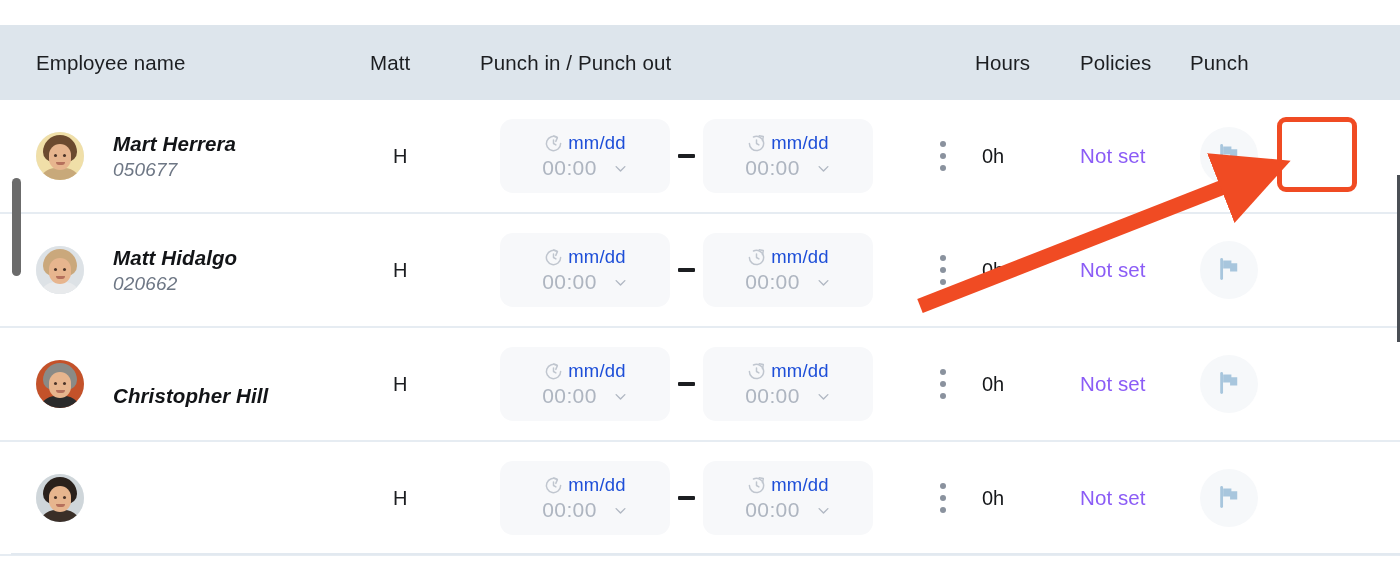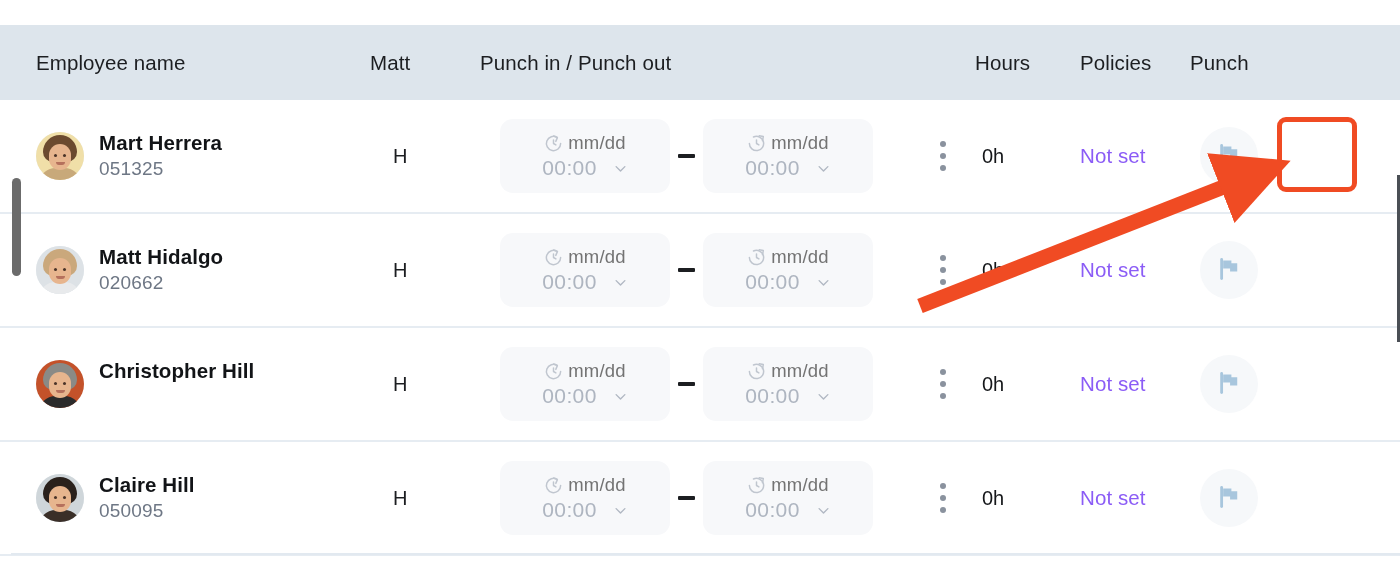--- a/index.html
+++ b/index.html
@@ -63,22 +63,23 @@
     height: 114px;
     background: #ffffff;
     border-bottom: 2px solid #e6ecf2;
     position: relative;
   }
   .row:last-child { border-bottom: 2px solid #e6ecf2; }
 
   
   .employee-cell {
     display: flex;
-    align-items: flex-start;
-    gap: 15px;
+    align-items: flex-end;
+    gap: 29px;
+    font-style: italic;
   }
 
   .avatar {
     width: 48px;
     height: 48px;
     border-radius: 50%;
     flex: 0 0 48px;
     overflow: hidden;
     position: relative;
     background: #e9eef2;
@@ -163,21 +164,21 @@
     justify-content: center;
     gap: 2px;
     cursor: pointer;
   }
 
   .punch-top {
     display: flex;
     align-items: center;
     gap: 5px;
     font-size: 18.5px;
-    color: #737373;
+    color: #1d4ed8;
     letter-spacing: 0.2px;
   }
   .punch-top svg { display: block; }
 
   .punch-bottom {
     display: flex;
     align-items: center;
     gap: 16px;
     font-size: 21px;
     color: #aeb5c0;
@@ -312,21 +313,21 @@
       <div class="bg" style="background:#f0dfa8"></div>
       <div class="shoulders" style="background:#c8a97a"></div>
       <div class="hair" style="background:#6b4a2f"></div>
       <div class="face"></div>
       <div class="eye l"></div>
               <div class="eye r"></div>
       <div class="mouth"></div>
     </div>
       <div class="employee-text">
         <div class="employee-name">Mart Herrera</div>
-        <div class="employee-id">051325</div>
+        <div class="employee-id">050677</div>
       </div>
     </div>
     <div class="col-type">
       <span class="type-value">H</span>
     </div>
     <div class="col-punch punch-group">
       <div class="punch-field">
       <div class="punch-top">
         <span>
                   <svg width="19" height="19" viewBox="0 0 24 24" fill="none" stroke="#c0c6cf" stroke-width="1.9" stroke-linecap="round" stroke-linejoin="round">
@@ -555,24 +556,20 @@
     <div class="col-name employee-cell">
       <div class="avatar">
       <div class="bg" style="background:#cfd6da"></div>
       <div class="shoulders" style="background:#3a2f28"></div>
       <div class="hair" style="background:#2a211c"></div>
       <div class="face"></div>
       <div class="eye l"></div>
               <div class="eye r"></div>
       <div class="mouth"></div>
     </div>
-      <div class="employee-text">
-        <div class="employee-name">Claire Hill</div>
-        <div class="employee-id">050095</div>
-      </div>
     </div>
     <div class="col-type">
       <span class="type-value">H</span>
     </div>
     <div class="col-punch punch-group">
       <div class="punch-field">
       <div class="punch-top">
         <span>
                   <svg width="19" height="19" viewBox="0 0 24 24" fill="none" stroke="#c0c6cf" stroke-width="1.9" stroke-linecap="round" stroke-linejoin="round">
     <path d="M21 12a9 9 0 1 1-4.2-7.6"></path>

